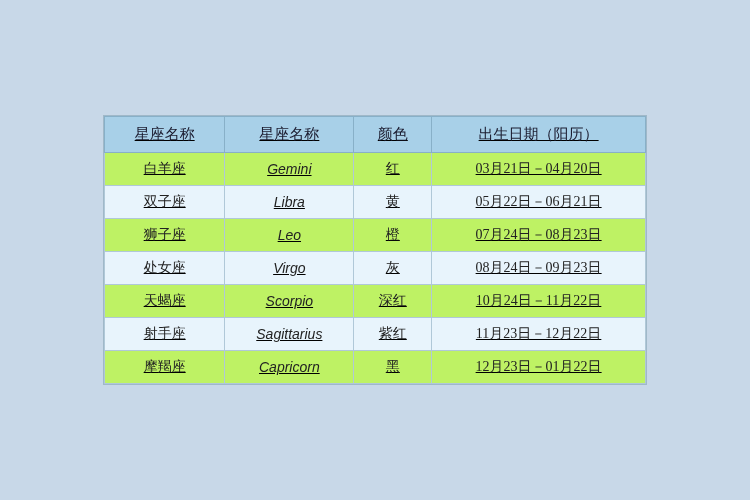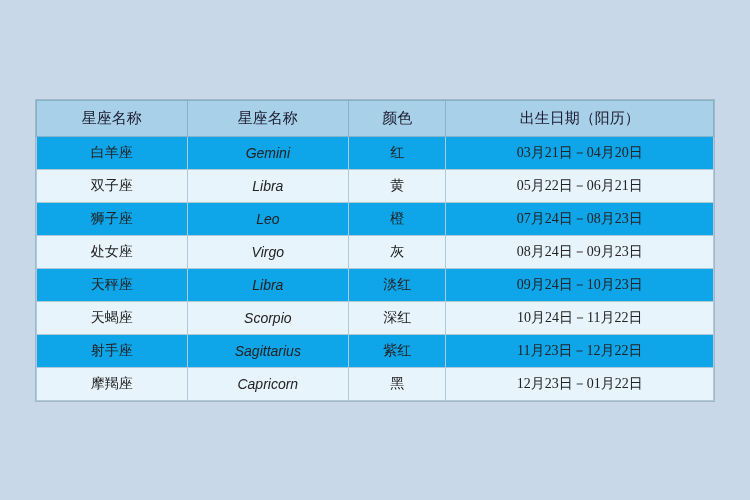--- a/index.html
+++ b/index.html
@@ -14,21 +14,22 @@
       background-color: #c8d8e8;
       display: flex;
       align-items: center;
       justify-content: center;
       font-family: "SimSun", "宋体", serif;
     }
 
     .table-container {
       background-color: #e8f0f8;
       border: 1px solid #a0b8c8;
-      width: 680px;
+      width: 544px;
+      text-decoration: underline;
     }
 
     table {
       width: 100%;
       border-collapse: collapse;
     }
 
     thead tr {
       background-color: #a8d0e8;
     }
@@ -36,21 +37,21 @@
     thead th {
       border: 1px solid #88b0c8;
       padding: 8px 12px;
       text-align: center;
       font-size: 15px;
       font-weight: normal;
       color: #1a1a2e;
     }
 
     tbody tr {
-      background-color: #0ea5e9;
+      background-color: #bef264;
     }
 
     tbody tr:nth-child(even) {
       background-color: #e8f4fc;
     }
 
     tbody td {
       border: 1px solid #b0c8d8;
       padding: 7px 12px;
       text-align: center;
@@ -100,26 +101,20 @@
           <td>橙</td>
           <td>07月24日－08月23日</td>
         </tr>
         <tr>
           <td>处女座</td>
           <td>Virgo</td>
           <td>灰</td>
           <td>08月24日－09月23日</td>
         </tr>
         <tr>
-          <td>天秤座</td>
-          <td>Libra</td>
-          <td>淡红</td>
-          <td>09月24日－10月23日</td>
-        </tr>
-        <tr>
           <td>天蝎座</td>
           <td>Scorpio</td>
           <td>深红</td>
           <td>10月24日－11月22日</td>
         </tr>
         <tr>
           <td>射手座</td>
           <td>Sagittarius</td>
           <td>紫红</td>
           <td>11月23日－12月22日</td>

